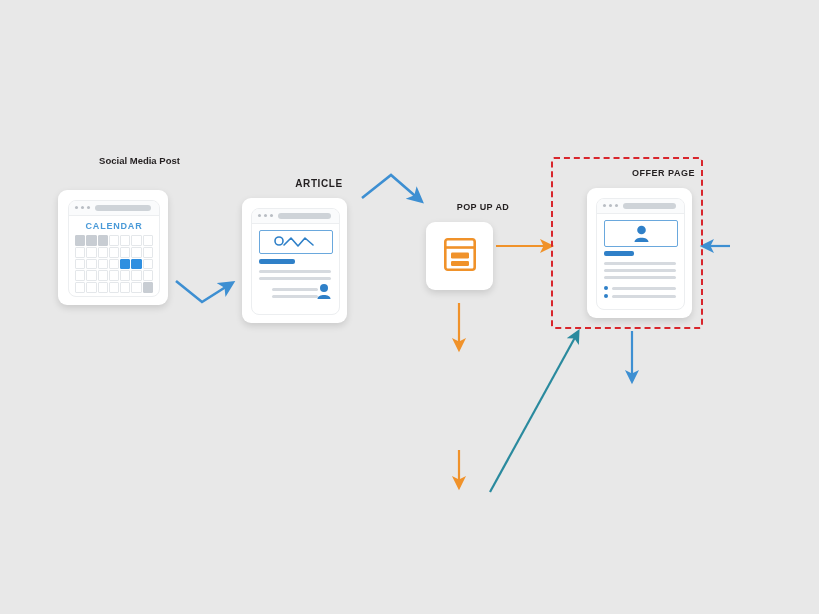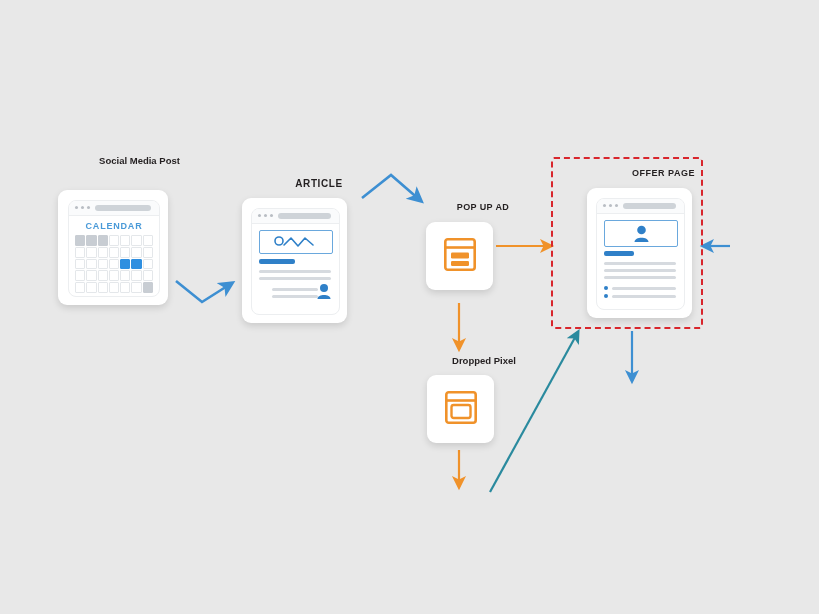--- a/index.html
+++ b/index.html
@@ -342,26 +342,16 @@
         <div class="gline" style="left:7px; top:77px; width:72px;"></div>
 
         <div class="bline" style="left:7px; top:87px; width:4px; height:4px;"></div>
         <div class="gline" style="left:15px; top:88px; width:64px;"></div>
         <div class="bline" style="left:7px; top:95px; width:4px; height:4px;"></div>
         <div class="gline" style="left:15px; top:96px; width:64px;"></div>
       </div>
     </div>
   </div>
 
-  <div class="node" style="left:425px; top:355px; width:70px; height:100px;">
-    <div class="node-label" style="top:0px; font-size:9.5px;">Dropped Pixel</div>
-    <div class="card" style="left:2px; top:20px; width:67px; height:68px;">
-      <svg style="position:absolute; left:18px; top:16px;" width="32" height="33" viewBox="0 0 32 33">
-        <rect x="1.3" y="1.3" width="29.4" height="30.4" rx="2.5" fill="none" stroke="#f0922a" stroke-width="2.6"></rect>
-        <path d="M1.3,9.5 L30.7,9.5" stroke="#f0922a" stroke-width="2.6"></path>
-        <rect x="6.5" y="14" width="19" height="13" rx="2.2" fill="none" stroke="#f0922a" stroke-width="2.4"></rect>
-      </svg>
-    </div>
-  </div>
 
 
 
 </div>
 
 </body></html>

